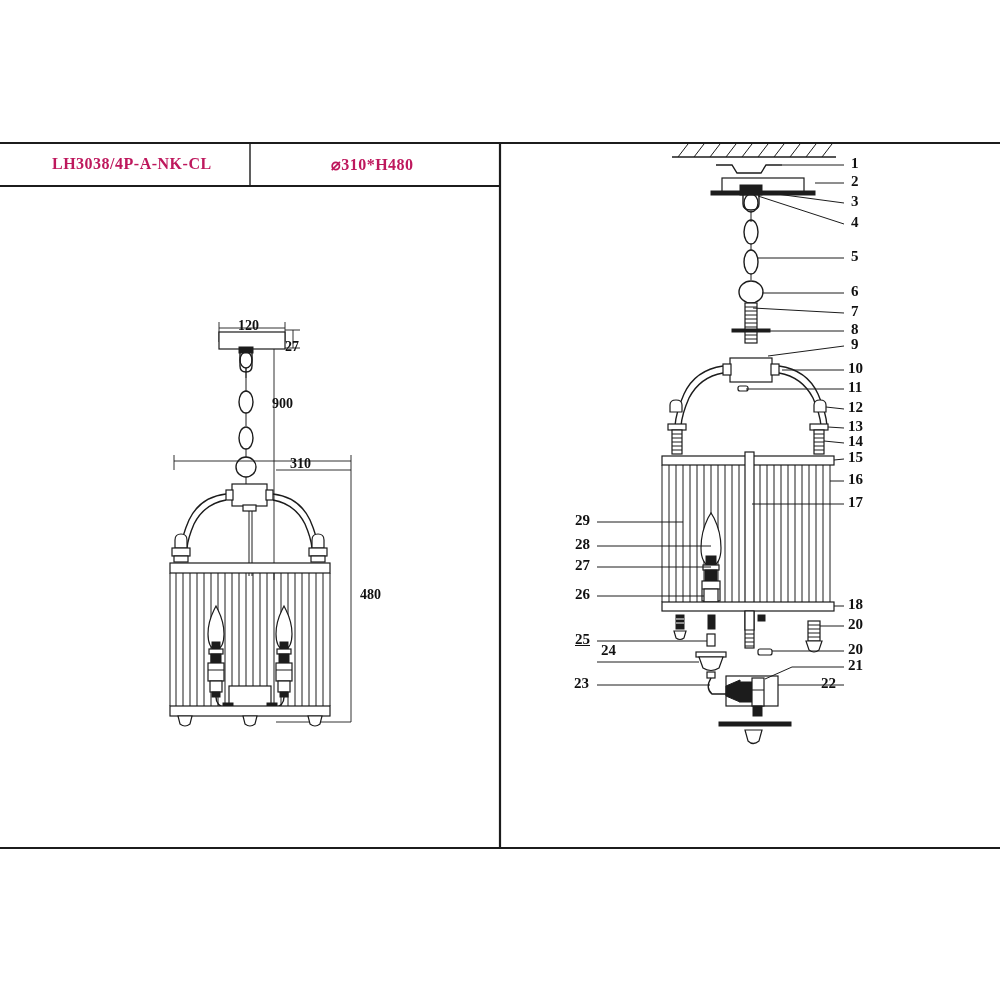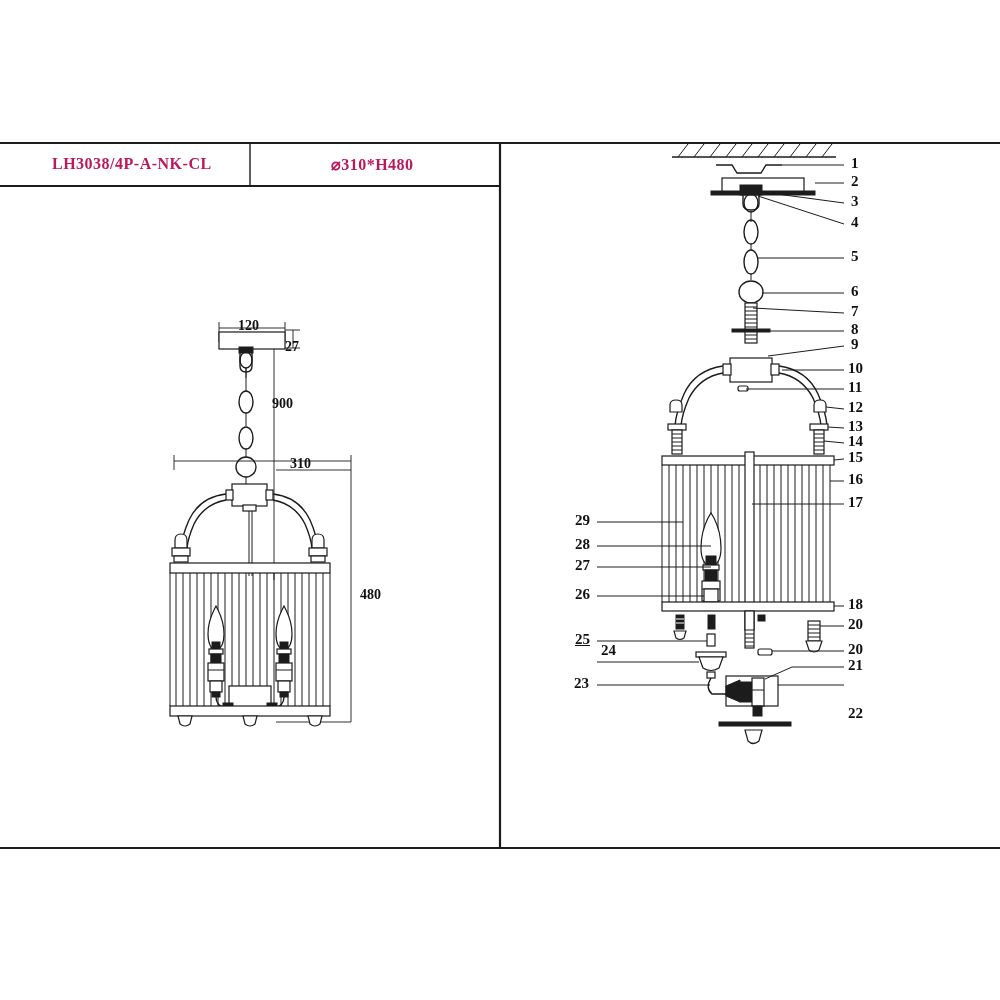--- a/index.html
+++ b/index.html
@@ -445,21 +445,21 @@
   <div class="callout-num" style="left:848px; top:399px;text-align:center;">12</div>
   <div class="callout-num" style="left:848px; top:418px;">13</div>
   <div class="callout-num" style="left:848px; top:433px;">14</div>
   <div class="callout-num" style="left:848px; top:449px;">15</div>
   <div class="callout-num" style="left:848px; top:471px;">16</div>
   <div class="callout-num" style="left:848px; top:494px;">17</div>
   <div class="callout-num" style="left:848px; top:596px;">18</div>
   <div class="callout-num" style="left:848px; top:616px;">20</div>
   <div class="callout-num" style="left:848px; top:641px;">20</div>
   <div class="callout-num" style="left:848px; top:657px;">21</div>
-  <div class="callout-num" style="left:848px; top:675px;margin-top:30px;">22</div>
+  <div class="callout-num" style="left:821px; top:675px;">22</div>
 
   <div class="callout-num" style="left:574px; top:675px;">23</div>
   <div class="callout-num" style="left:575px; top:642px;margin-left:26px;">24</div>
   <div class="callout-num" style="left:575px; top:631px;text-decoration:underline;">25</div>
   <div class="callout-num" style="left:575px; top:586px;">26</div>
   <div class="callout-num" style="left:575px; top:557px;">27</div>
   <div class="callout-num" style="left:575px; top:536px;">28</div>
   <div class="callout-num" style="left:575px; top:512px;">29</div>
 
 </div>

